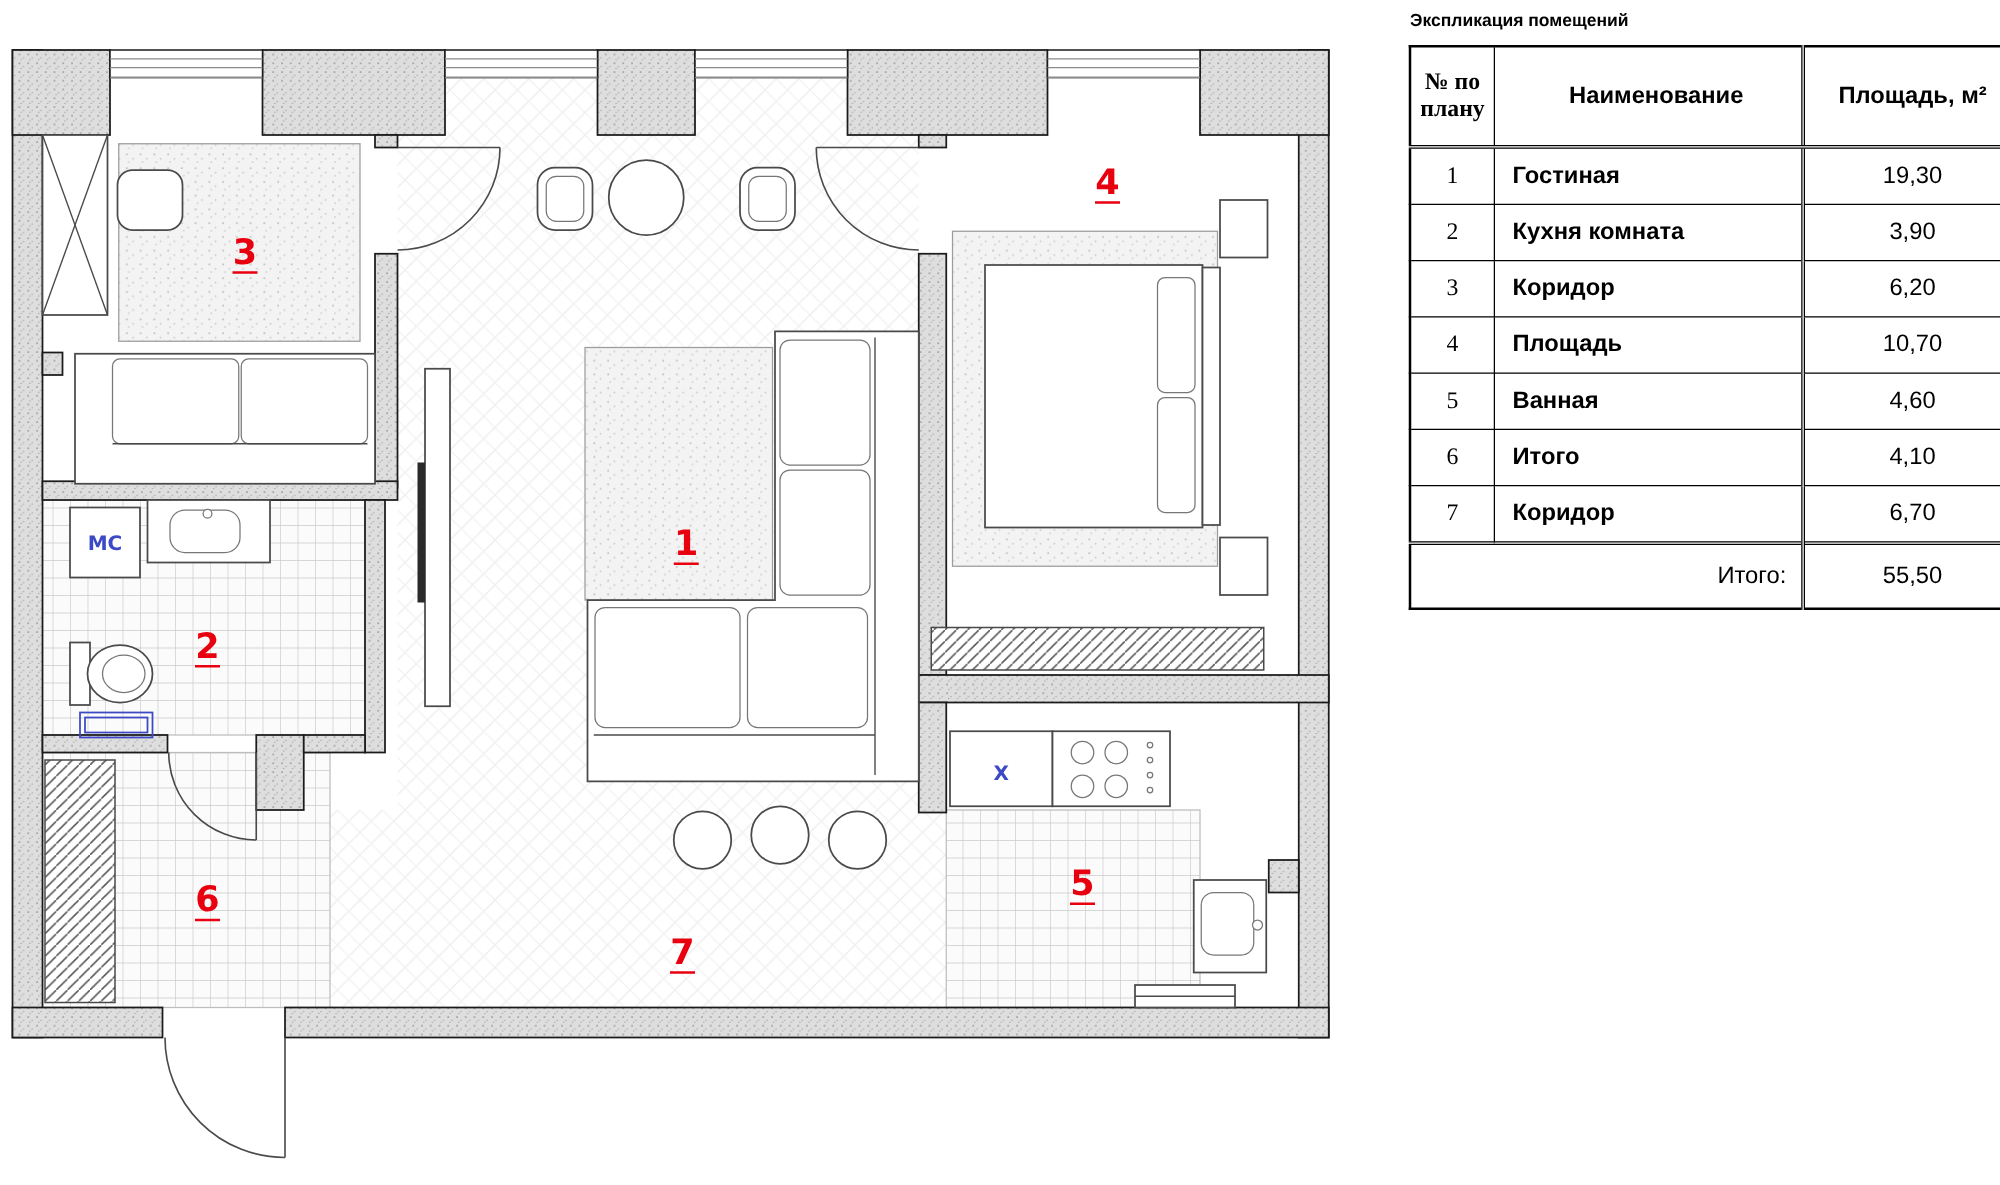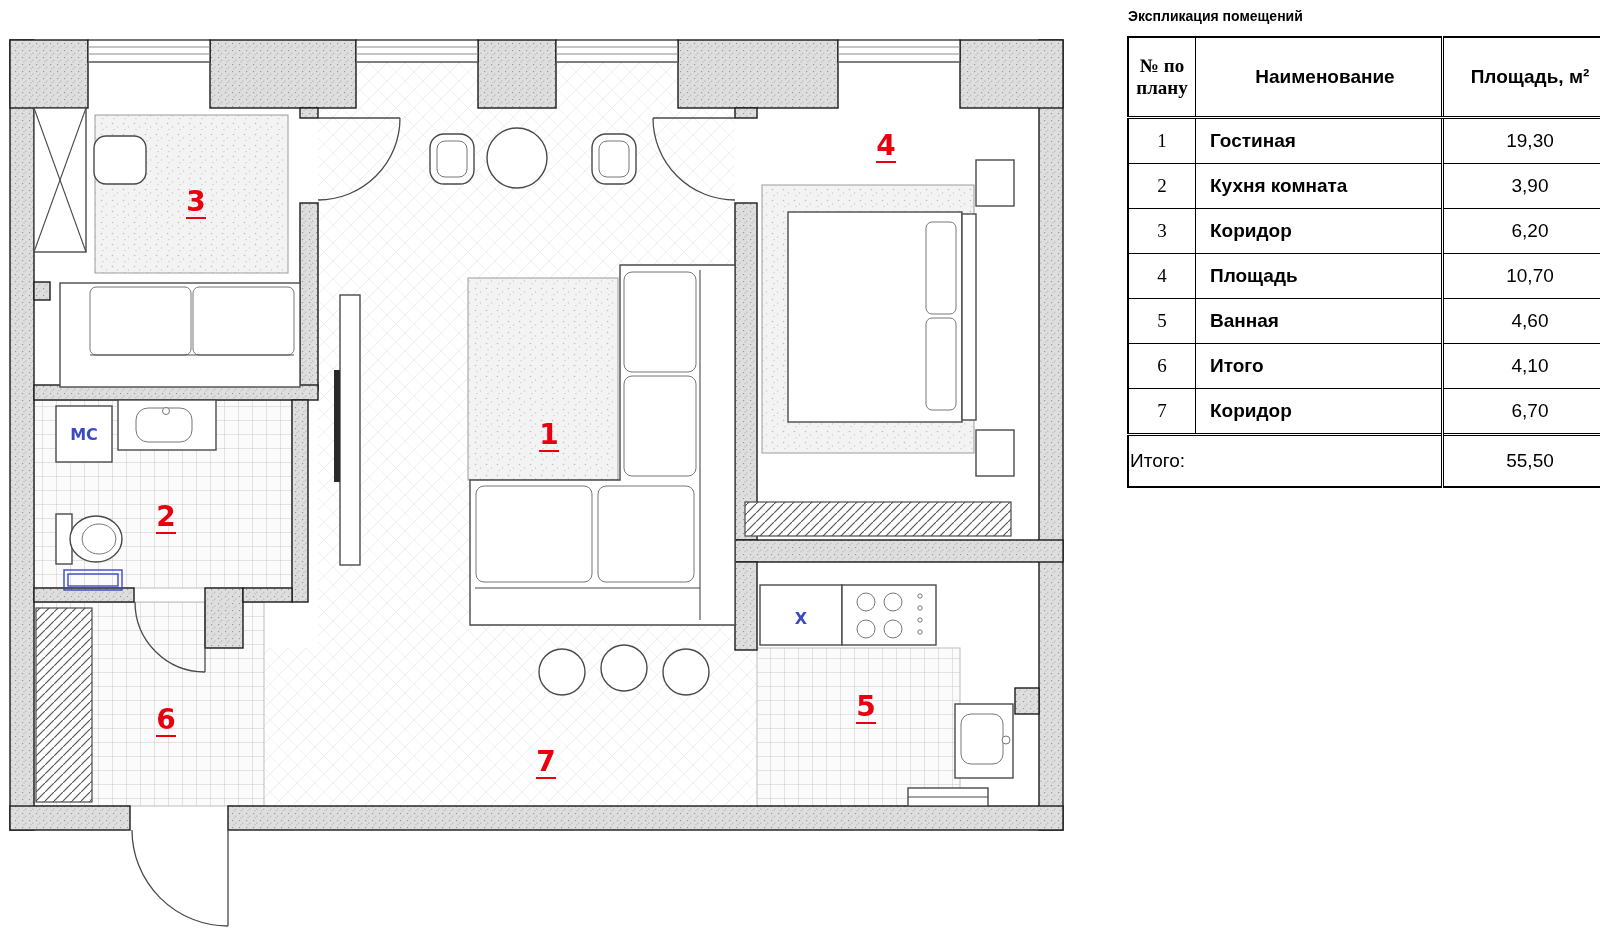--- a/index.html
+++ b/index.html
@@ -31,21 +31,21 @@
   table.expl{border-collapse:collapse;width:434px;border:2px solid #000;table-layout:fixed;}
   .expl th,.expl td{border:1px solid #000;font-size:19px;vertical-align:middle;overflow:hidden;}
   .expl th{font-weight:bold;text-align:center;height:76px;line-height:1.15;}
   .expl thead th{border-bottom:3px double #000;}
   .expl td{height:42px;}
   .col-num{width:64px;text-align:center;font-family:Liberation Serif, serif;}
   .col-name{width:230px;text-align:left;padding-left:14px;font-weight:bold;}
   .col-area{width:136px;text-align:center;border-left:3px double #000 !important;}
   th.col-area{padding:0 18px;}
   tr.total td{border-top:3px double #000;height:48px;}
-  td.total-label{padding-right:12px;}
+  td.total-label{text-align:right;padding-right:12px;}
 </style>
 </head>
 <body>
 
 <div class="plan-wrap">
 <svg width="1075" height="948" viewBox="0 0 1075 948" xmlns="http://www.w3.org/2000/svg">
   <defs>
     <pattern id="wallPat" width="7" height="7" patternUnits="userSpaceOnUse">
       <rect width="7" height="7" fill="#dedede"></rect>
       <circle cx="1.6" cy="1.6" r="0.7" fill="#8f8f8f"></circle>

